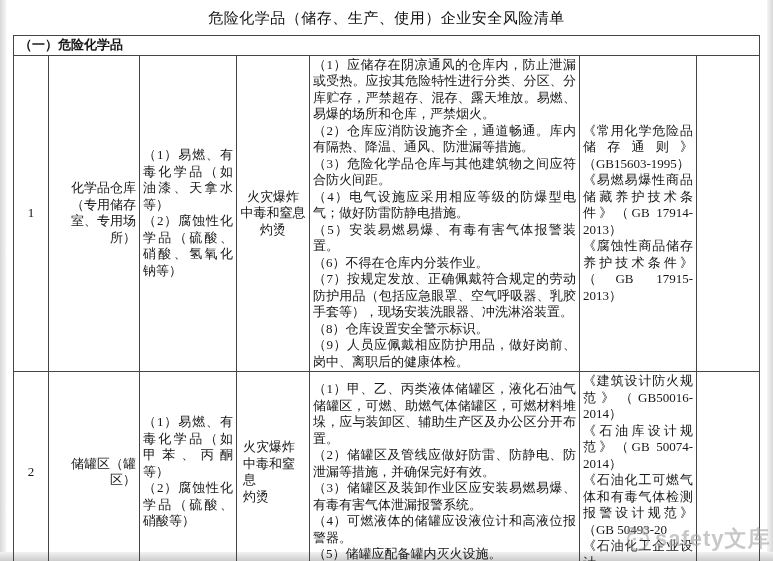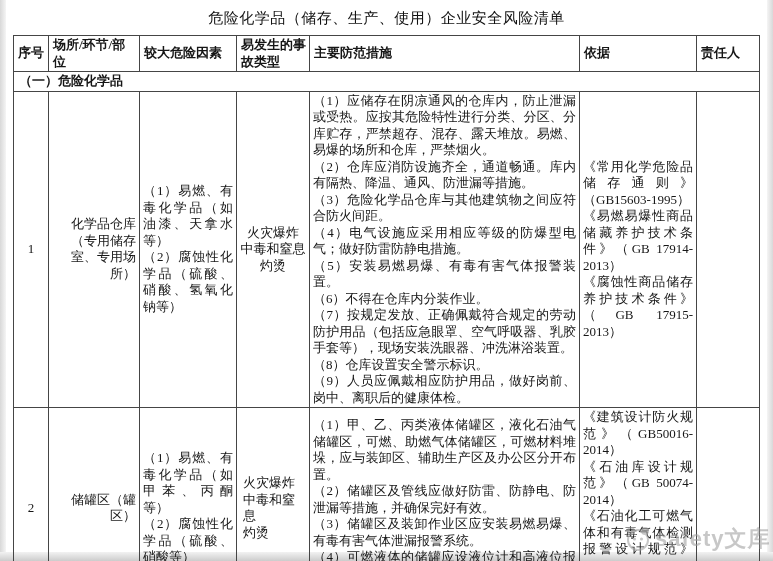--- a/index.html
+++ b/index.html
@@ -98,29 +98,20 @@
     <colgroup>
       <col style="width:35px">
         <col style="width:91px">
         <col style="width:97px">
       <col style="width:73px">
         <col style="width:270px">
         <col style="width:117px">
       <col style="width:63px">
     </colgroup>
     <tbody>
-      <tr>
-        <th>序号</th>
-        <th>场所/环节/部位</th>
-        <th>较大危险因素</th>
-        <th>易发生的事故类型</th>
-        <th>主要防范措施</th>
-        <th>依据</th>
-        <th>责任人</th>
-      </tr>
       <tr class="section-row">
         <td colspan="7">（一）危险化学品</td>
       </tr>
       <tr class="row-1">
         <td class="c">1</td>
         <td class="loc-cell">化学品仓库（专用储存室、专用场所）</td>
         <td class="hazard-cell pre jus">（1）易燃、有毒化学品（如油漆、天拿水等）
 （2）腐蚀性化学品（硫酸、硝酸、氢氧化钠等）</td>
         <td class="accident-cell c pre">火灾爆炸
 中毒和窒息

